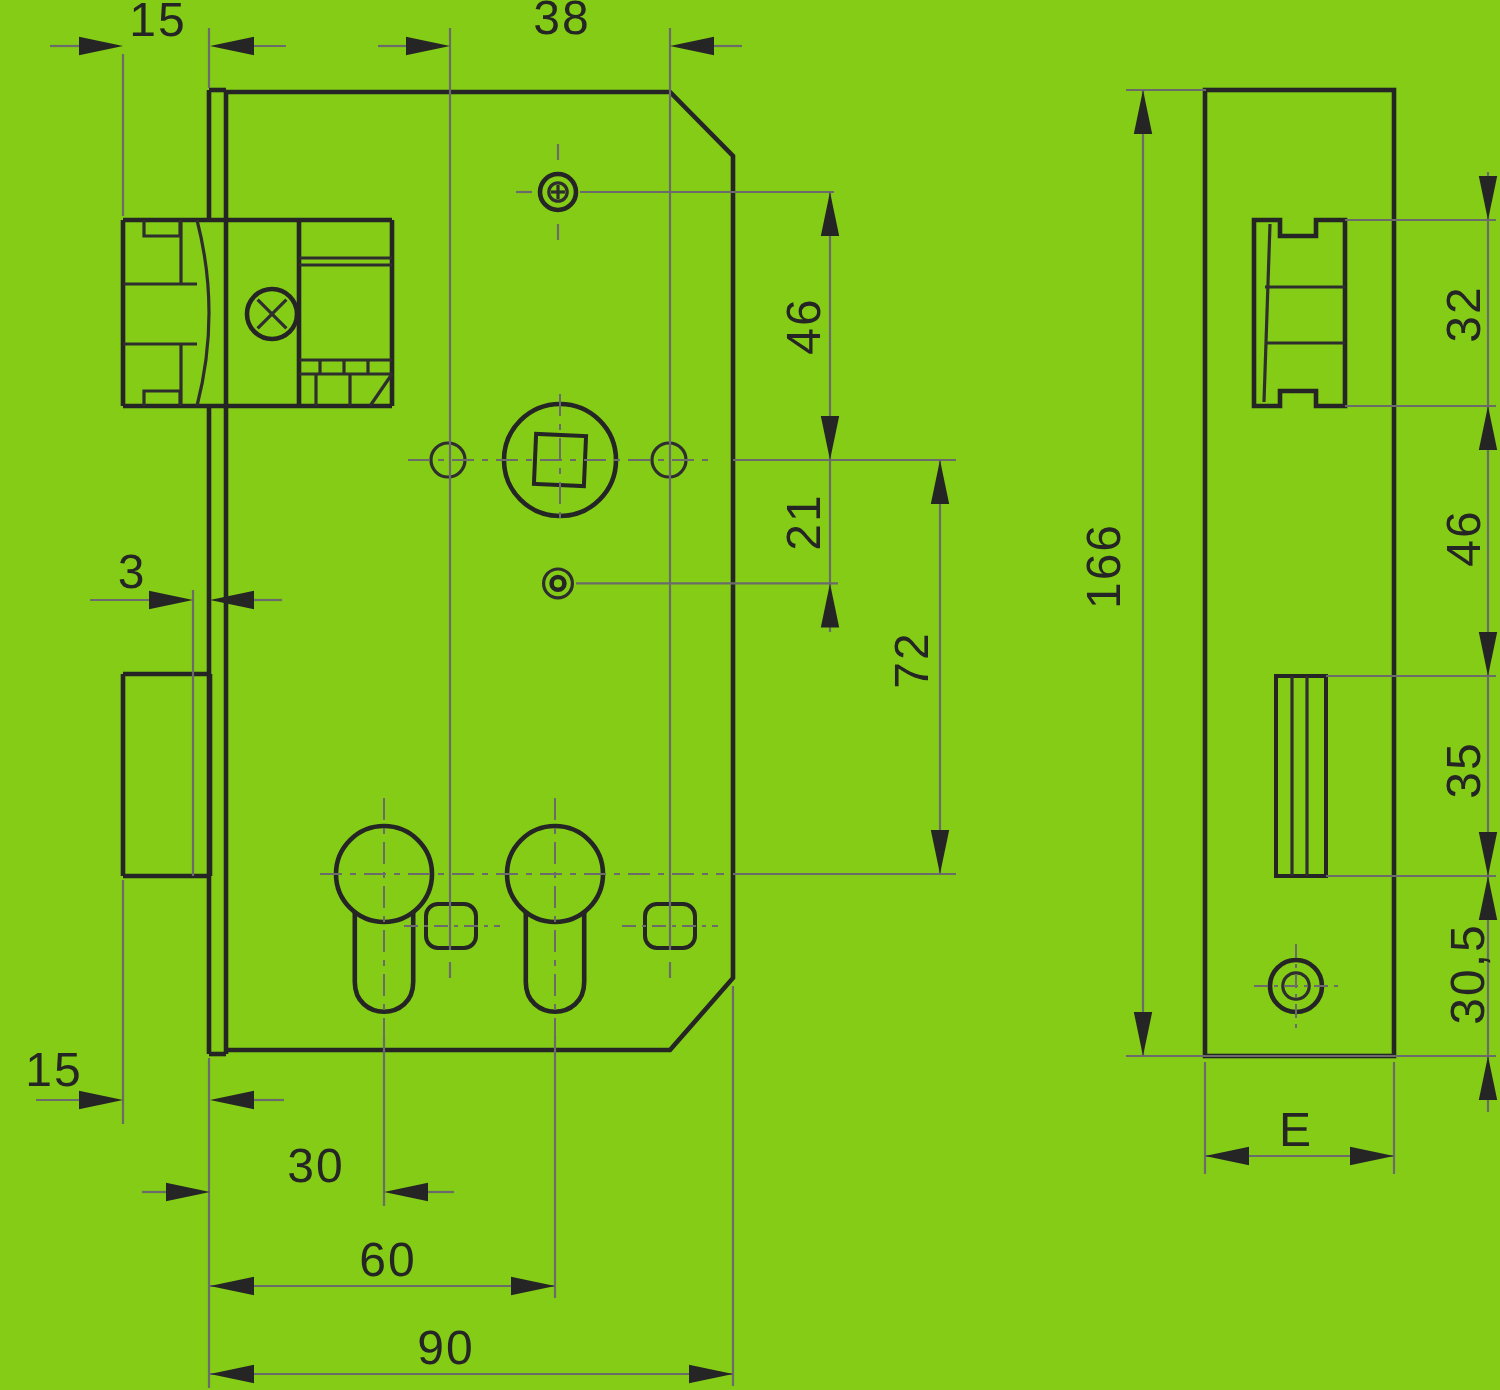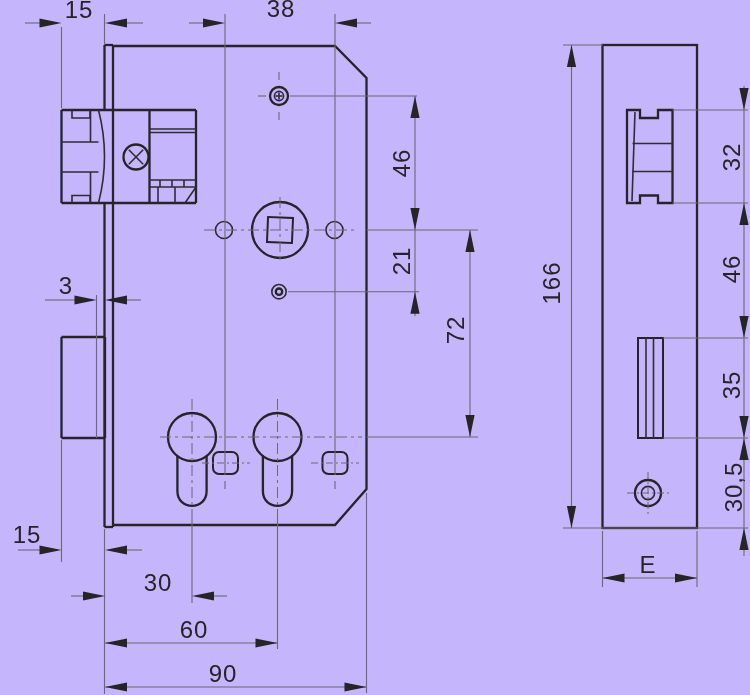--- a/index.html
+++ b/index.html
@@ -1,16 +1,16 @@
 <!DOCTYPE html>
 <html><head>
 <meta charset="utf-8">
 <style>
   html,body{margin:0;padding:0;background:#ffffff;}
-  .stage{position:relative;width:750px;height:695px;background:#c4b5fd;overflow:hidden;}
+  .stage{position:relative;width:750px;height:695px;background:#84cc16;overflow:hidden;}
   svg{display:block;}
   
   .s2{stroke:#252525;stroke-width:2.3;fill:none;stroke-linecap:butt;}
   .s2t{stroke:#252525;stroke-width:2.0;fill:none;}
   
   .s16{stroke:#2e2e2e;stroke-width:1.6;fill:none;}
   
   .thin{stroke:#6b6b6b;stroke-width:1.1;fill:none;}
   
   .cline{stroke:#6b6b6b;stroke-width:1;fill:none;stroke-dasharray:11 4 3 4;}

